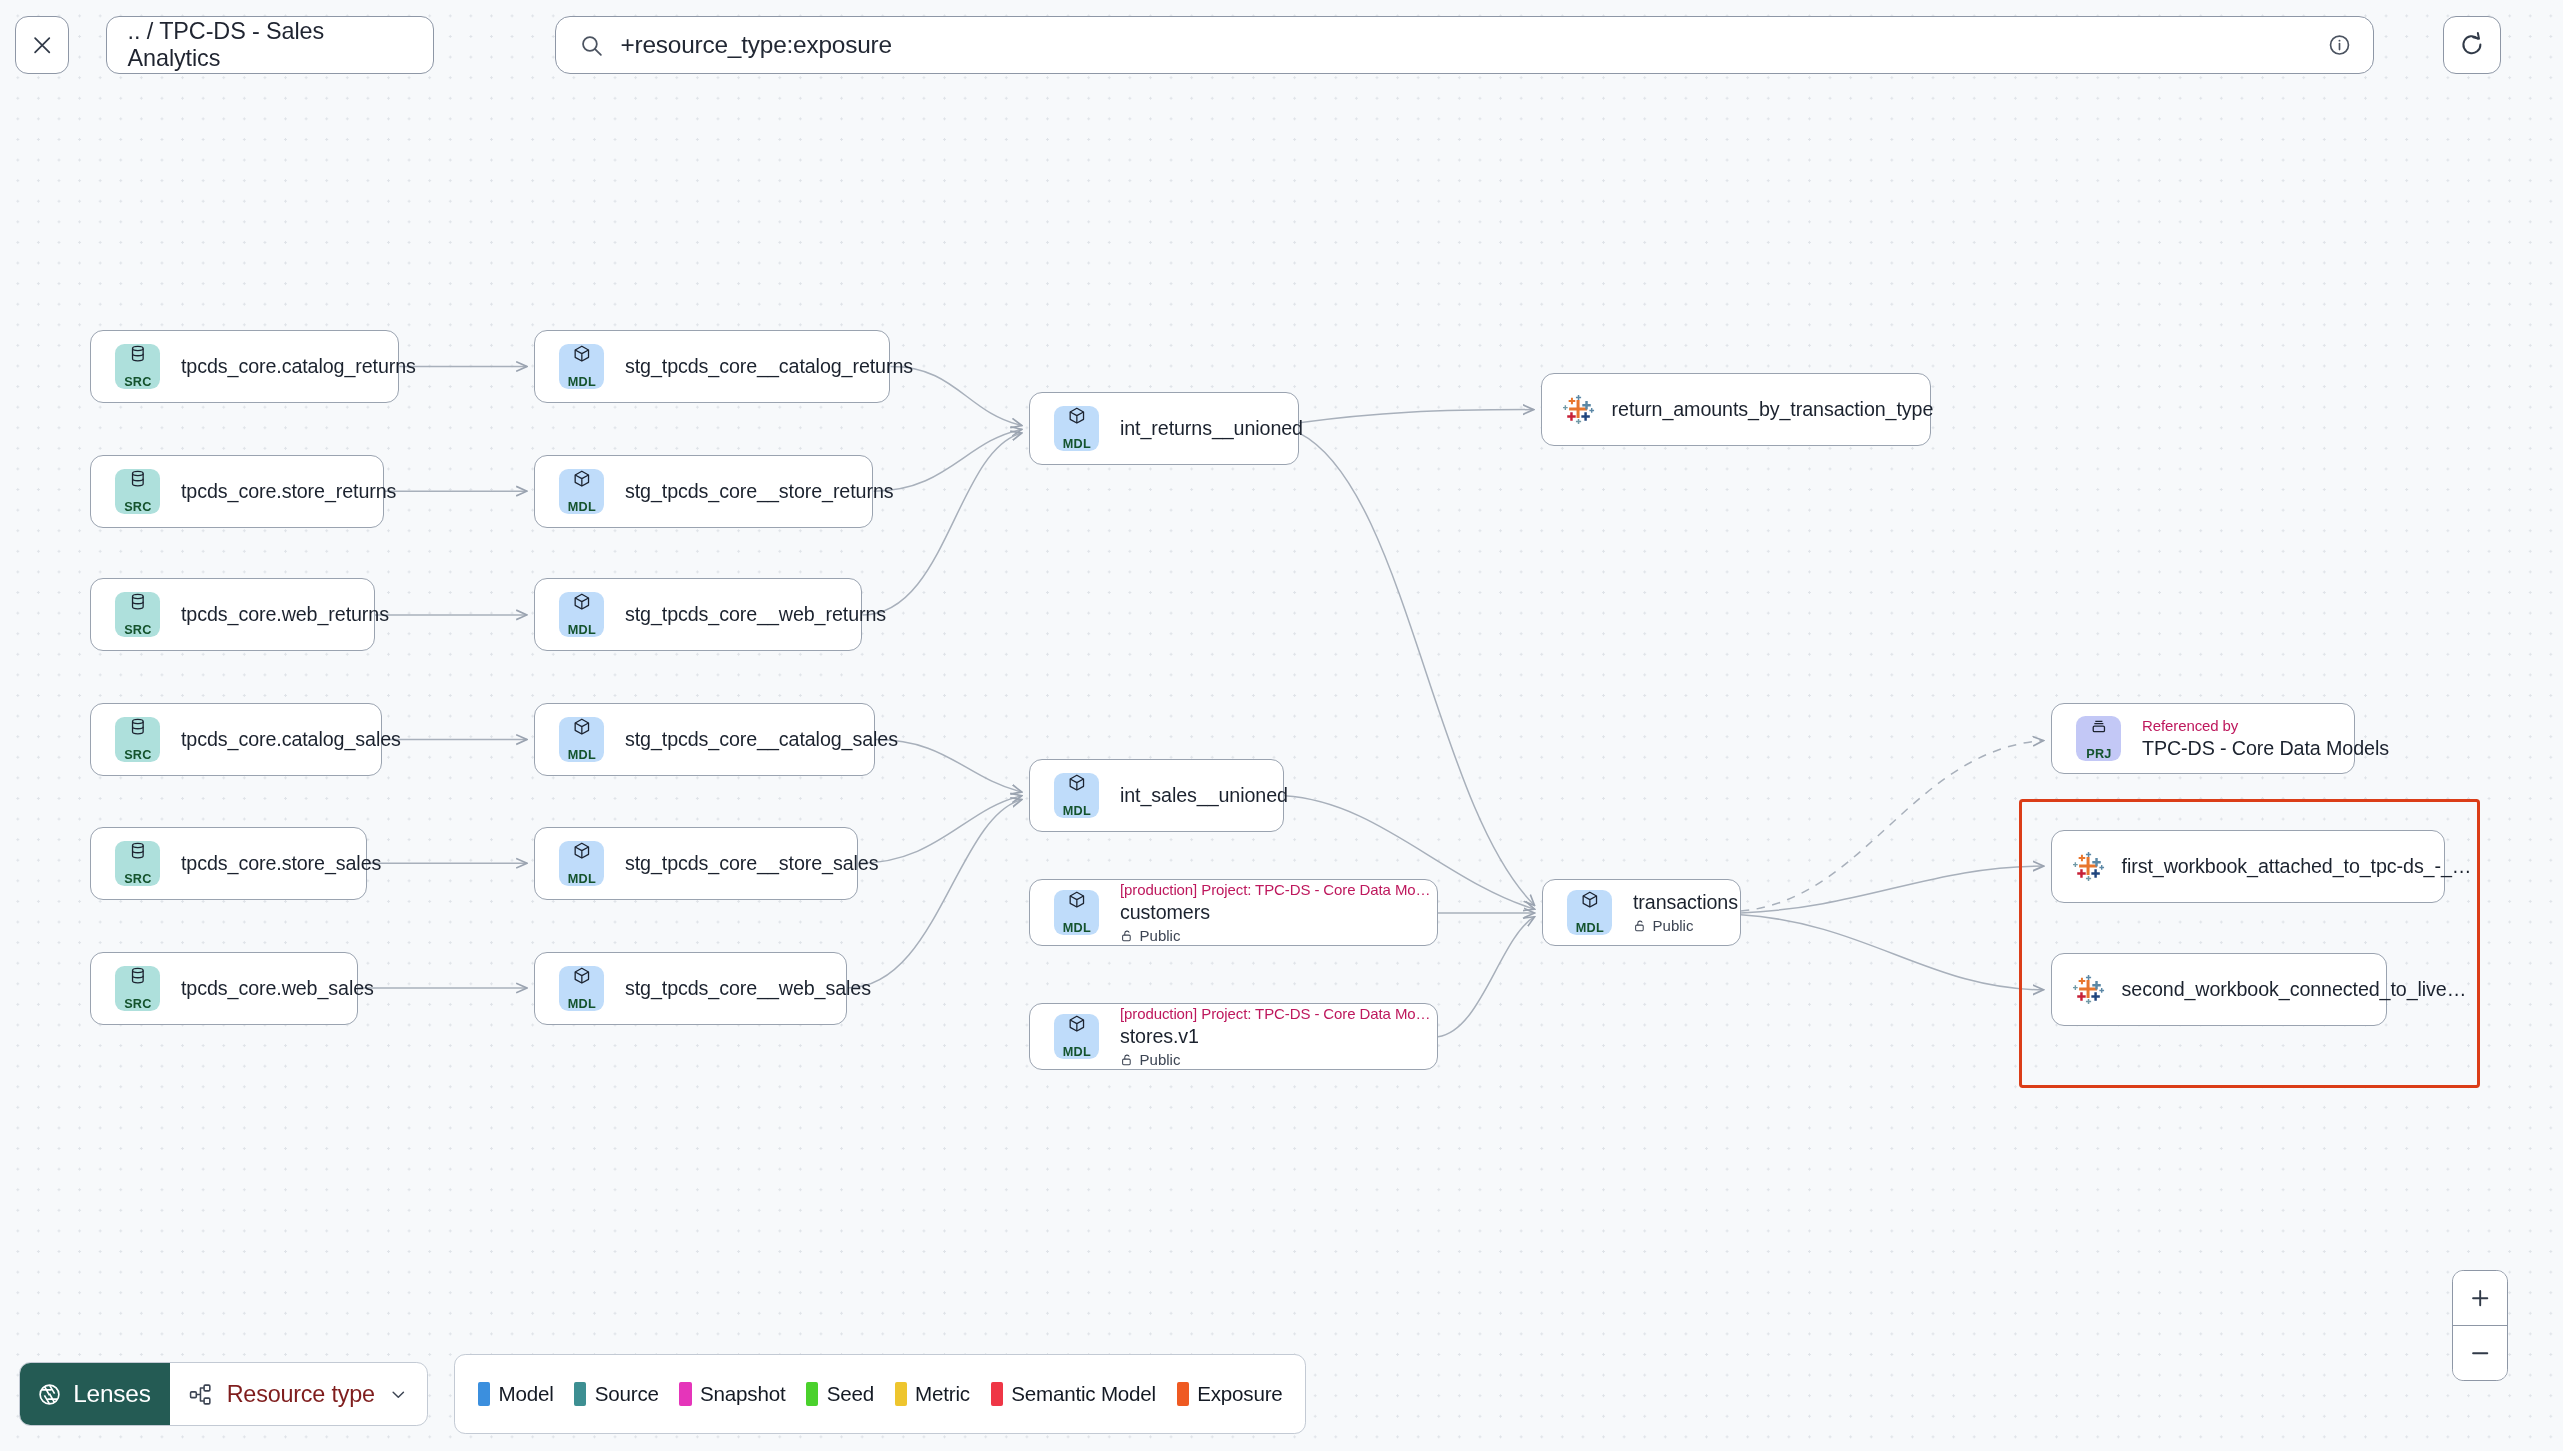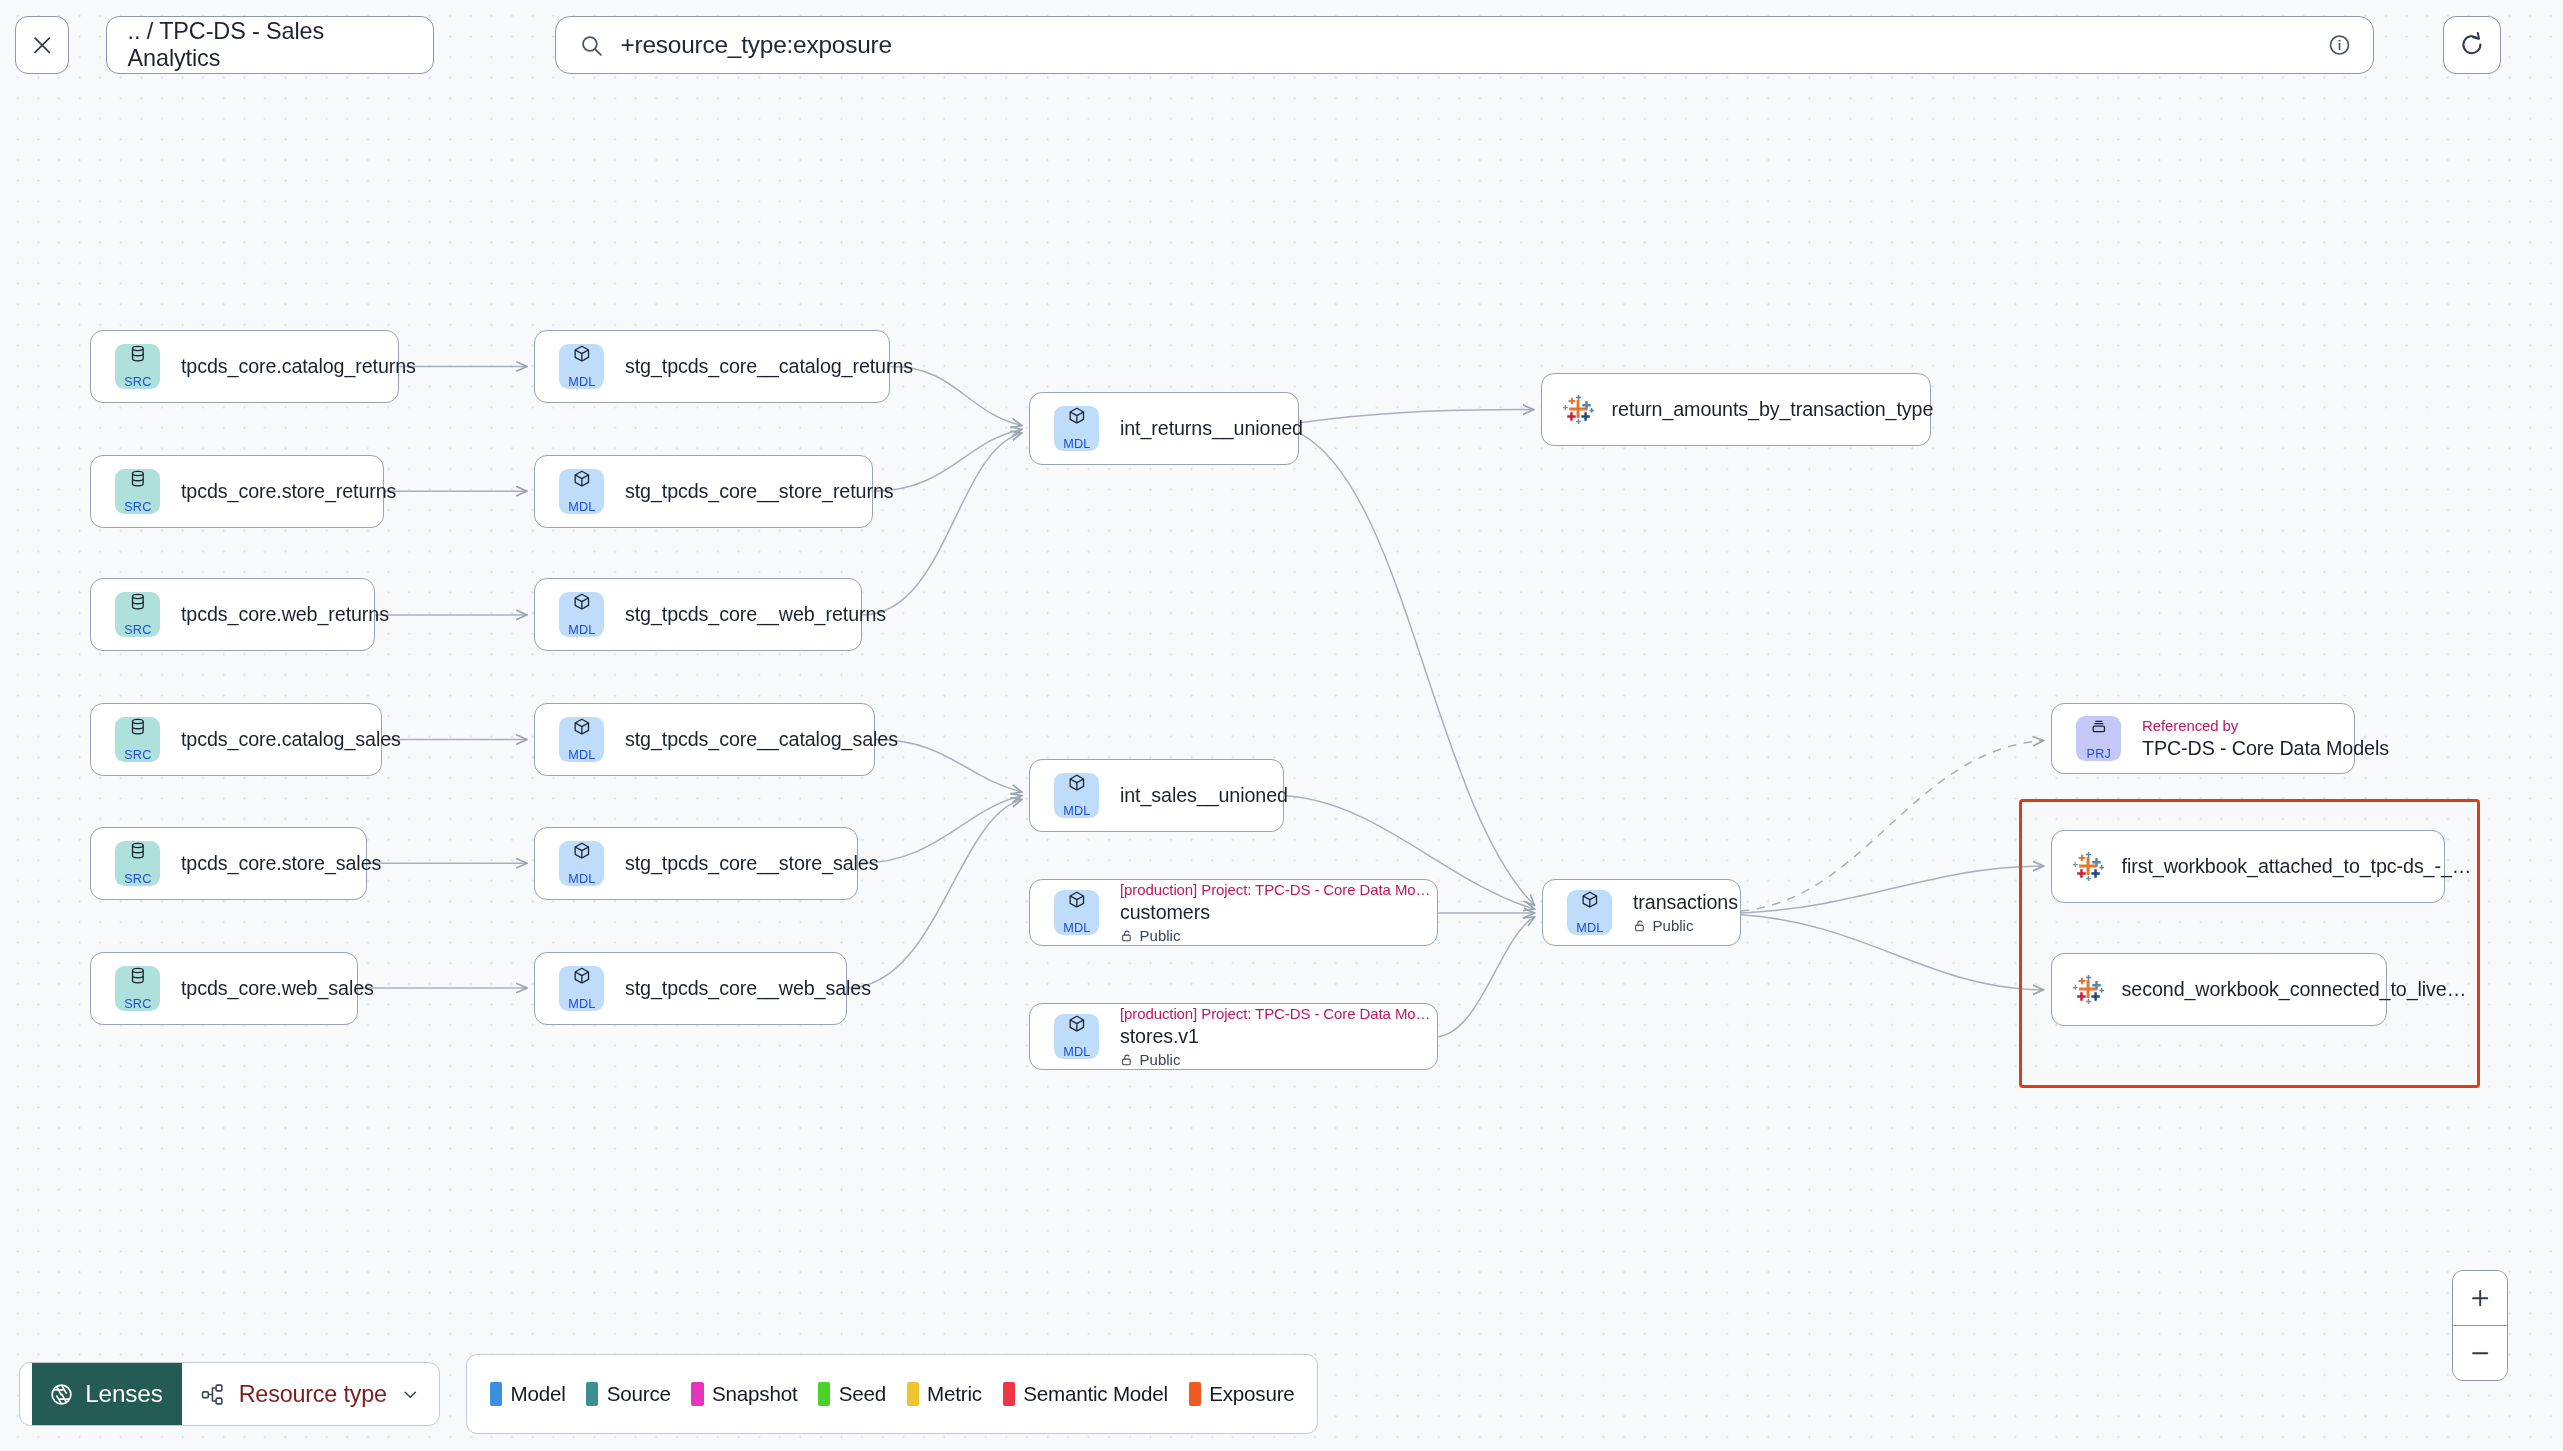--- a/index.html
+++ b/index.html
@@ -72,21 +72,21 @@
     border-radius: 9.4px;
     display: flex; flex-direction: column;
     align-items: center; justify-content: center;
     flex: 0 0 auto;
     line-height: 1;
   }
   .badge.src { background: #aee0dc; }
   .badge.mdl { background: #bfdcfa; }
   .badge.prj { background: #c3c8f6; }
   .badge-label {
-    font-size: 12.7px; font-weight: 400; color: #1d4ed8;
+    font-size: 12.7px; font-weight: 700; color: #14532d;
     margin-top: 13px; letter-spacing: 0.2px;
   }
   .node-text { margin-left: 20.6px; min-width: 0; }
   .node-title {
     font-size: 19.7px; color: #1b222e; white-space: nowrap;
     letter-spacing: -0.1px;
   }
   .node-sub {
     font-size: 15px; color: #be185d; white-space: nowrap;
     letter-spacing: -0.1px; margin-bottom: 2.8px;
@@ -131,21 +131,20 @@
     display: flex; align-items: center; gap: 26px;
     z-index: 20;
   }
   #lenses-group {
     display: flex; align-items: center;
     height: 64px;
     border: 1.4px solid #c3cad4;
     border-radius: 11.2px;
     background: #ffffff;
     overflow: hidden;
-    padding-left: 12px;
   }
   #lenses-button {
     background: #245b54; color: #ffffff;
     height: 100%;
     display: flex; align-items: center; gap: 11.2px;
     padding: 0 19px 0 17px;
     font-size: 24.4px; letter-spacing: -0.2px;
   }
   #resource-type-button {
     height: 100%;

